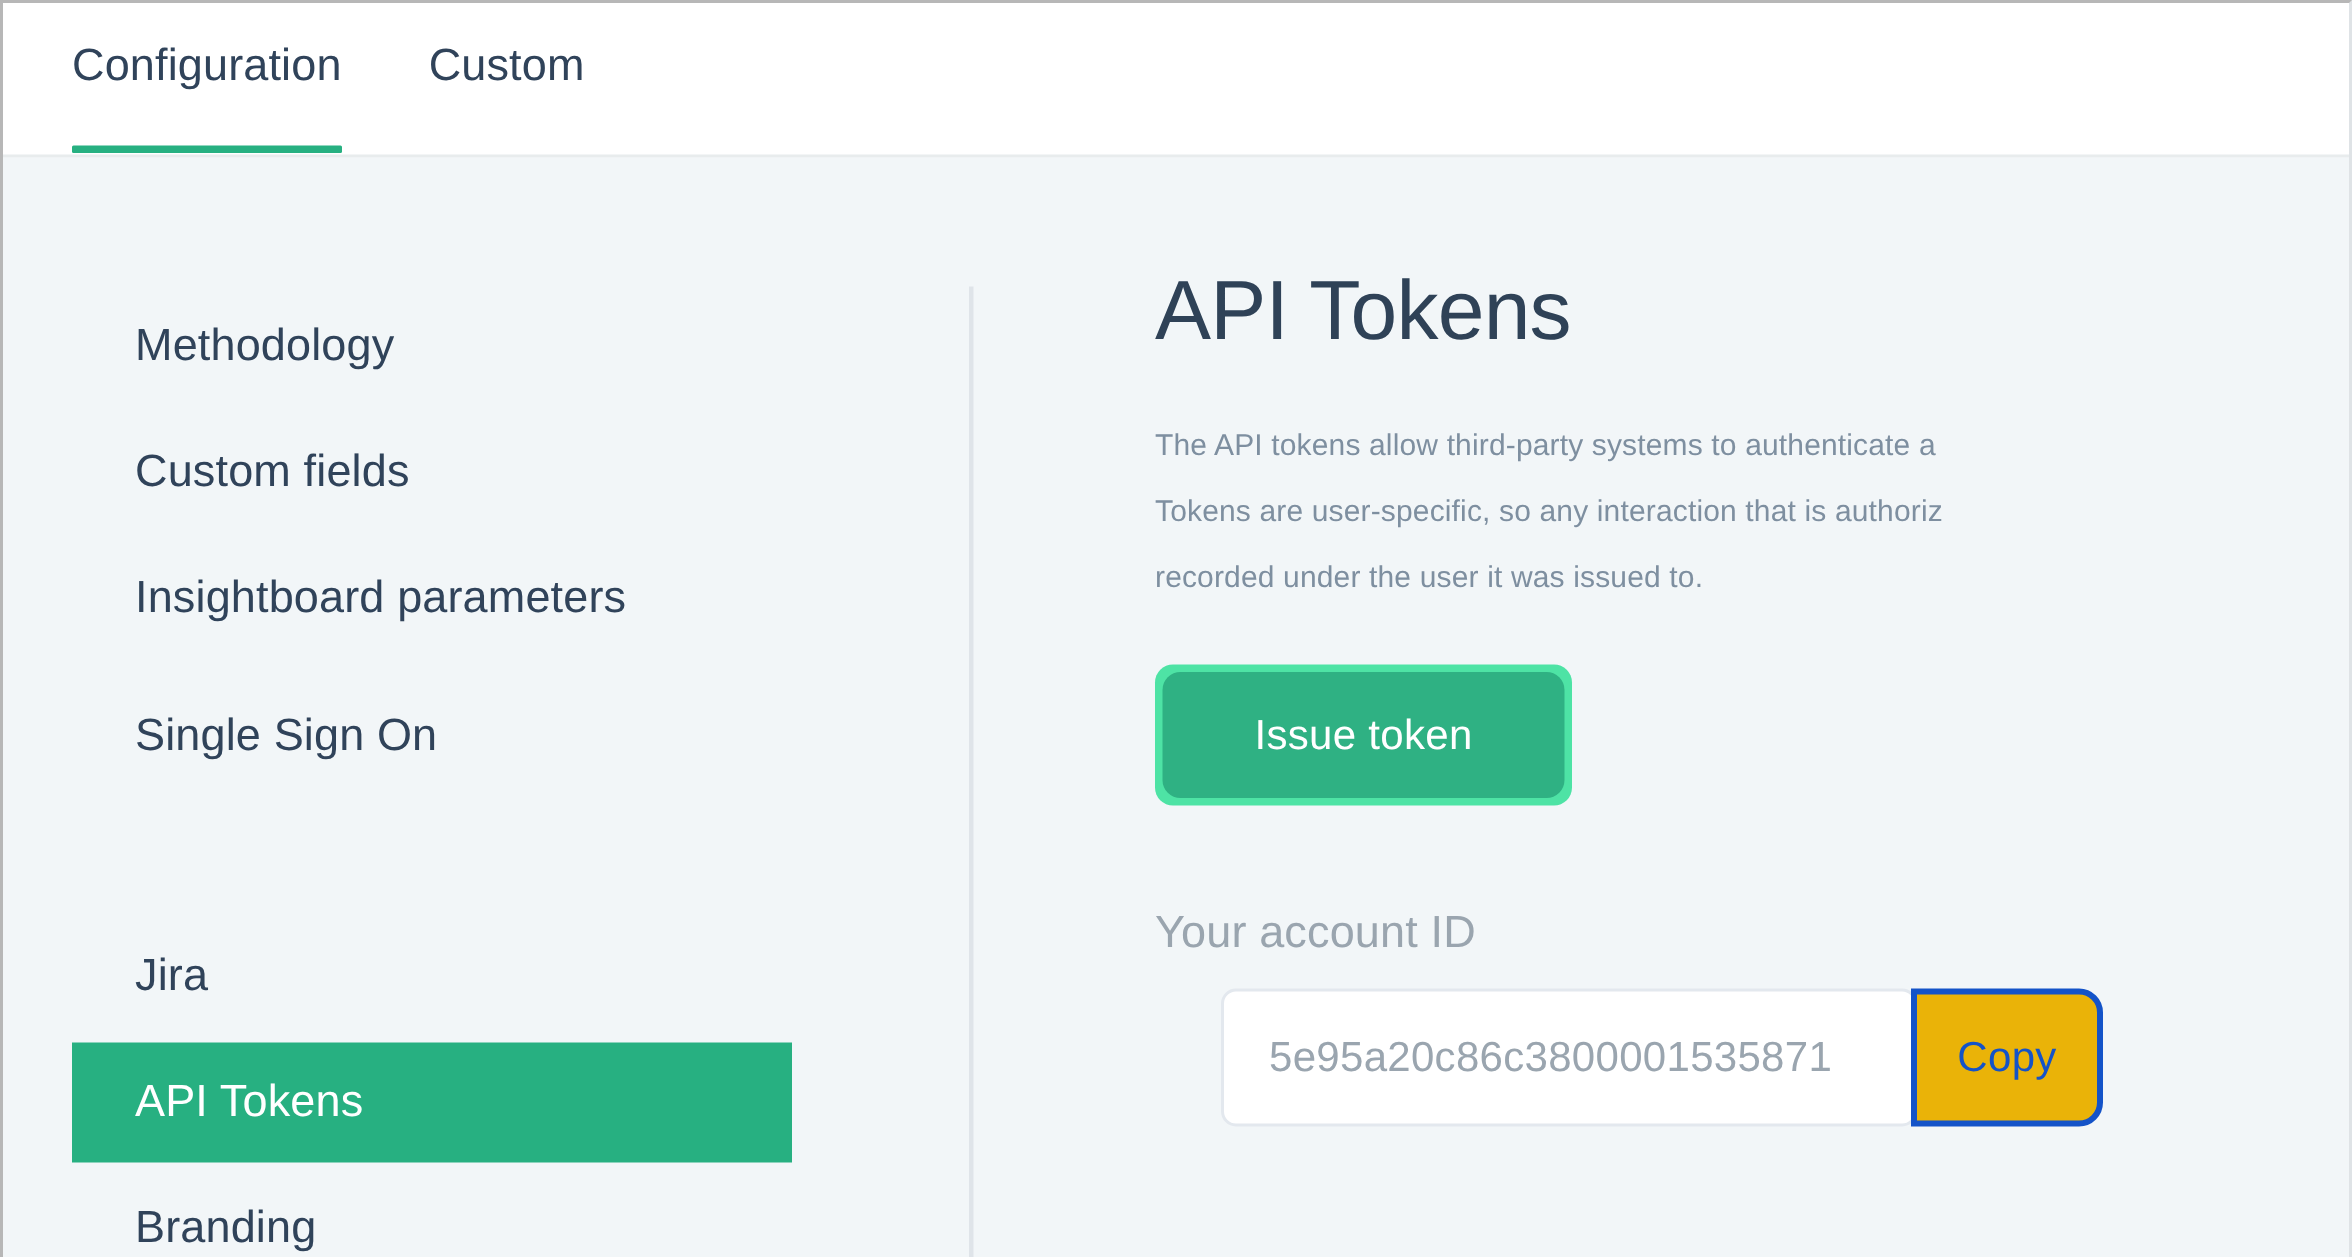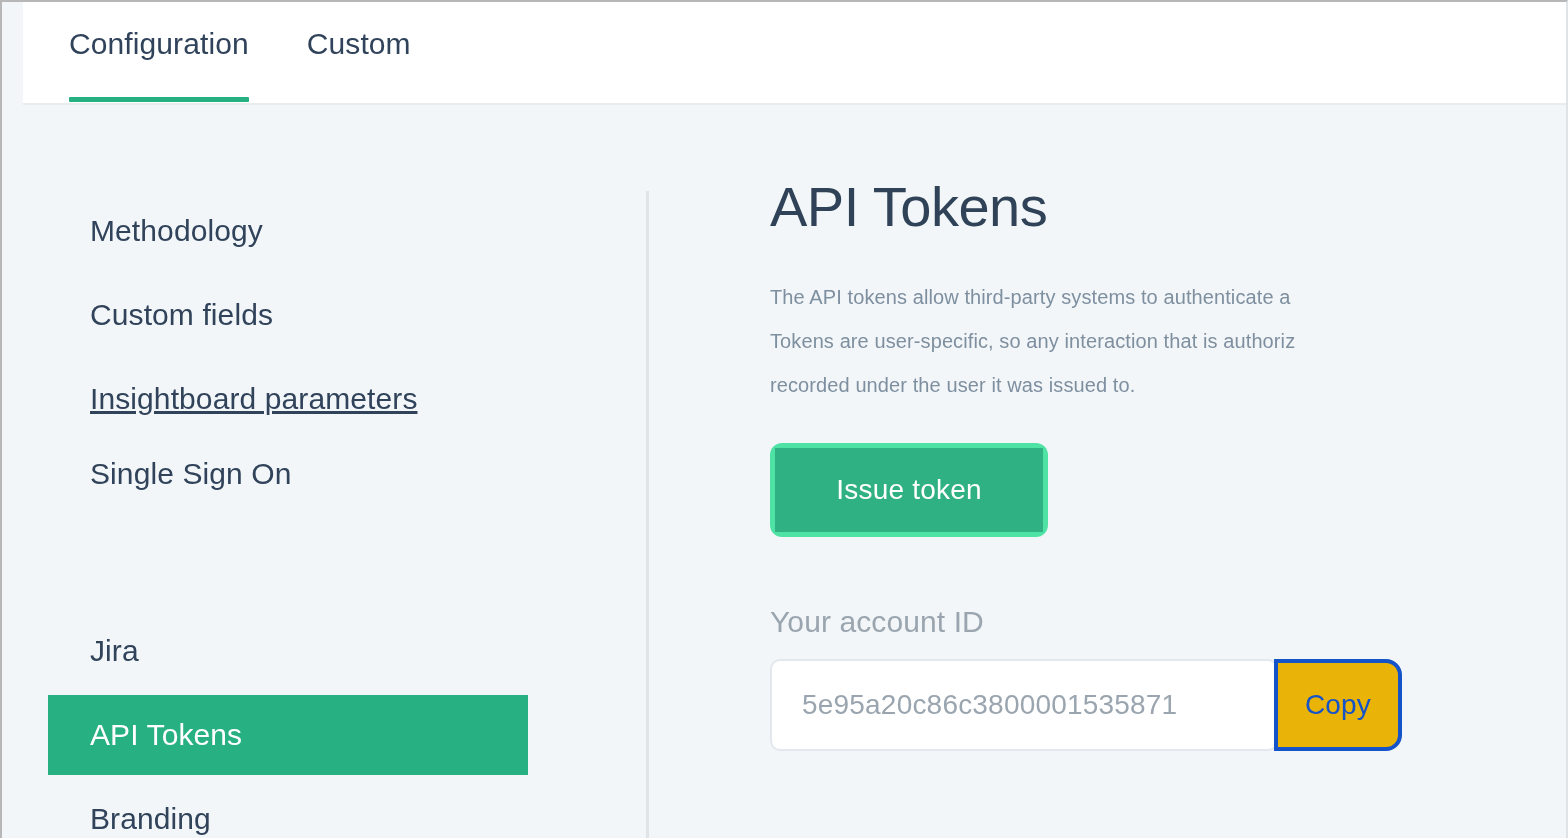--- a/index.html
+++ b/index.html
@@ -29,21 +29,20 @@
     position: absolute;
     top: 0;
     left: 0;
     right: 0;
     height: 103px;
     background: #ffffff;
     border-bottom: 2px solid #e8eced;
     display: flex;
     align-items: flex-start;
     padding-left: 46px;
-    margin-left: 21px;
   }
 
   .tab {
     position: relative;
     height: 103px;
     padding: 24px 0 0 0;
     margin-right: 58px;
     font-size: 30px;
     line-height: 1.2;
     color: #30435a;
@@ -145,21 +144,21 @@
     background: #4ee3a5;
     border-radius: 12px;
   }
   #issue-token-button {
     display: block;
     width: 268px;
     height: 84px;
     background: #2fb183;
     color: #ffffff;
     border: none;
-    border-radius: 0;
+    border-radius: 12px;
     font-family: "Liberation Sans", sans-serif;
     font-size: 28px;
     letter-spacing: 0.2px;
     cursor: pointer;
   }
 
   
   #account-id-block {
     margin-top: 68px;
   }
@@ -179,20 +178,21 @@
     flex: 1;
     background: #ffffff;
     border: 2px solid #e3e8ee;
     border-radius: 10px;
     font-family: "Liberation Sans", sans-serif;
     font-size: 28px;
     color: #9aa5af;
     padding: 0 0 0 30px;
     letter-spacing: 0.2px;
     outline: none;
+    margin-left: 44px;
   }
   #copy-button {
     width: 128px;
     margin-left: -4px;
     background: #eab308;
     border: 4px solid #1453c8;
     border-radius: 0 16px 16px 0;
     color: #1453c8;
     font-family: "Liberation Sans", sans-serif;
     font-size: 28px;
@@ -213,24 +213,24 @@
 
   <div id="body-area">
 
     <nav id="settings-sidebar">
       <div class="nav-item" style="top:84px;">
         <span>Methodology</span>
       </div>
       <div class="nav-item" style="top:168px;">
         <span>Custom fields</span>
       </div>
-      <div class="nav-item" style="top:252px;text-decoration:underline;">
+      <div class="nav-item" style="top:252px;">
         <span>Insightboard parameters</span>
       </div>
-      <div class="nav-item" style="top:327px;">
+      <div class="nav-item" style="top:344px;">
         <span>Single Sign On</span>
       </div>
       <div class="nav-item" style="top:504px;">
         <span>Jira</span>
       </div>
       <div class="nav-item selected" style="top:588px;">
         <span>API Tokens</span>
       </div>
       <div class="nav-item" style="top:672px;">
         <span>Branding</span>

